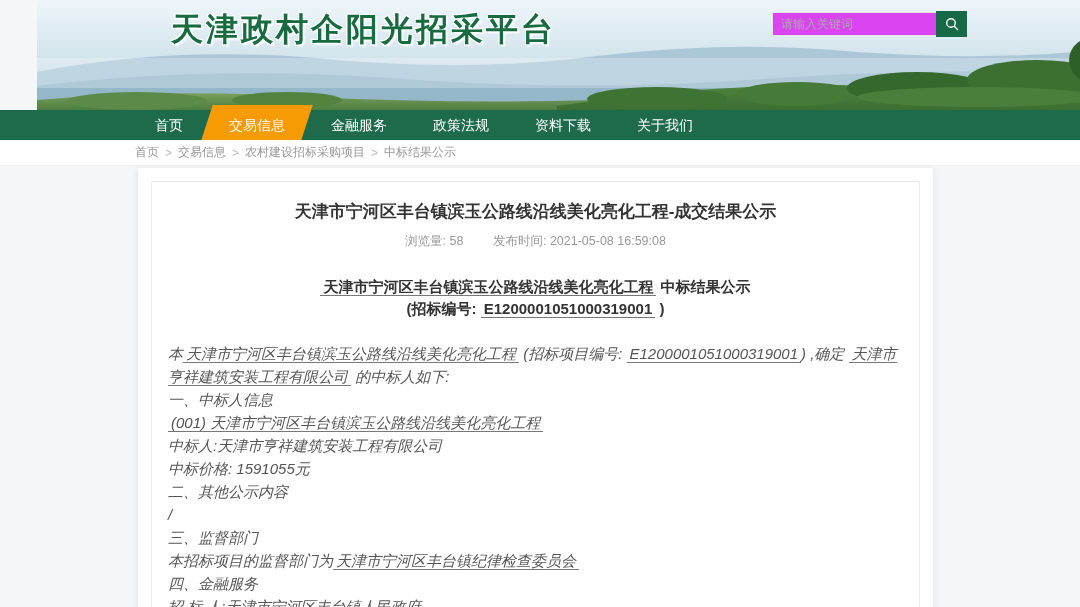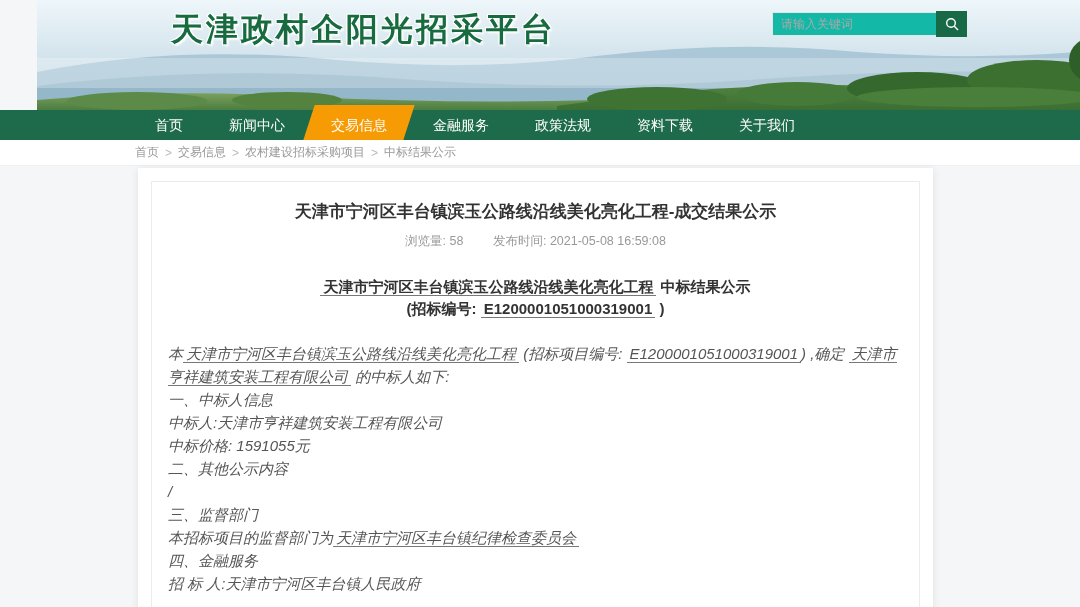--- a/index.html
+++ b/index.html
@@ -7,21 +7,21 @@
     font-family:"Liberation Sans","DejaVu Sans",sans-serif; }
 
   
   .banner { position:relative; width:1080px; height:110px; overflow:hidden;margin-left:37px; }
   .banner svg.scene { position:absolute; left:0; top:0; }
   .site-title { position:absolute; left:134px; top:8px; font-size:32px; font-weight:bold;
     letter-spacing:3px; color:var(--title-green,#176b3f);
     text-shadow:-1px -1px 0 #fff,1px -1px 0 #fff,-1px 1px 0 #fff,2px 2px 2px rgba(255,255,255,.95); }
   .search-box { position:absolute; left:735px; top:12px; display:flex; align-items:stretch; height:24px; }
   .search-box input { width:164px; height:24px; border:1px solid #e4e4e4; border-right:none;
-    background:#14b8a6; padding:9px 8px; font-size:12px; color:#333; outline:none; }
+    background:#d946ef; padding:9px 8px; font-size:12px; color:#333; outline:none; }
   .search-box input::placeholder { color:#a9a9a9; }
   .search-btn { width:31px; height:26px; margin-top:-1px; border:none; cursor:pointer;
     background:var(--button-green,#186a47); display:flex; align-items:center; justify-content:center; }
 
   
   .nav { position:relative; width:1080px; height:30px; background:var(--nav-green,#1d6b4a); }
   .nav ul { list-style:none; display:flex; margin-left:132px; }
   .nav li { position:relative; padding:0 23px; line-height:30px; font-size:14px; color:#fff;
     cursor:pointer; text-align:center; }
   .nav li .tab-bg { display:none; }
@@ -97,21 +97,20 @@
         <circle cx="6" cy="6" r="4.3" fill="none" stroke="#fff" stroke-width="1.4"></circle>
         <line x1="9.3" y1="9.3" x2="13" y2="13" stroke="#fff" stroke-width="1.4"></line>
       </svg>
     </button>
   </div>
 </div>
 
 <div class="nav">
   <ul>
     <li><span class="lbl">首页</span></li>
-    <li><span class="lbl">新闻中心</span></li>
     <li class="active"><span class="tab-bg"></span><span class="lbl">交易信息</span></li>
     <li><span class="lbl">金融服务</span></li>
     <li><span class="lbl">政策法规</span></li>
     <li><span class="lbl">资料下载</span></li>
     <li><span class="lbl">关于我们</span></li>
   </ul>
 </div>
 
 <div class="crumbbar">
   <span class="crumb">首页</span>
@@ -141,20 +140,21 @@
         <span>(招标编号:</span>
         <span class="u">E1200001051000319001</span>
         <span>)</span>
       </div>
 
       <div class="body-text">
         <p>
           <span>本</span><span class="u">天津市宁河区丰台镇滨玉公路线沿线美化亮化工程</span><span> (招标项目编号:</span> <span class="u">E1200001051000319001</span><span>) ,确定</span> <span class="u">天津市亨祥建筑安装工程有限公司</span> <span>的中标人如下:</span>
         </p>
         <p>一、中标人信息</p>
+        <p><span class="u">(001) 天津市宁河区丰台镇滨玉公路线沿线美化亮化工程</span></p>
         <p>中标人:天津市亨祥建筑安装工程有限公司</p>
         <p>中标价格: 1591055元</p>
         <p>二、其他公示内容</p>
         <p>/</p>
         <p>三、监督部门</p>
         <p><span>本招标项目的监督部门为</span><span class="u">天津市宁河区丰台镇纪律检查委员会</span></p>
         <p>四、金融服务</p>
         <p class="addr">招 标 人:天津市宁河区丰台镇人民政府</p>
 
       </div>

